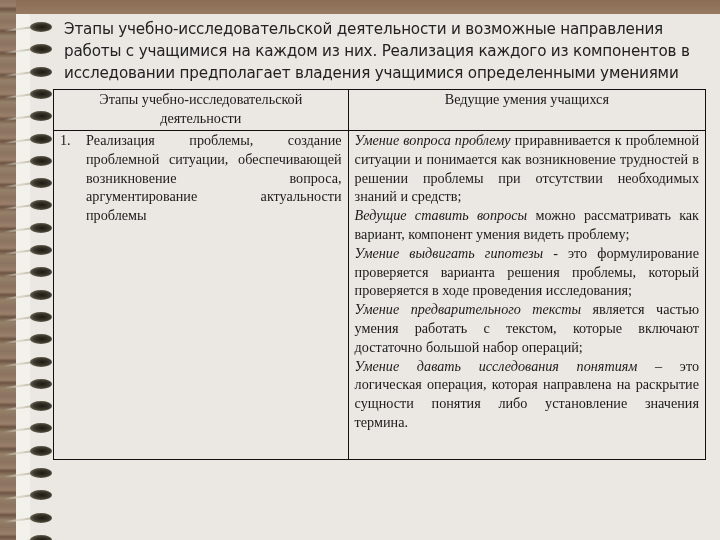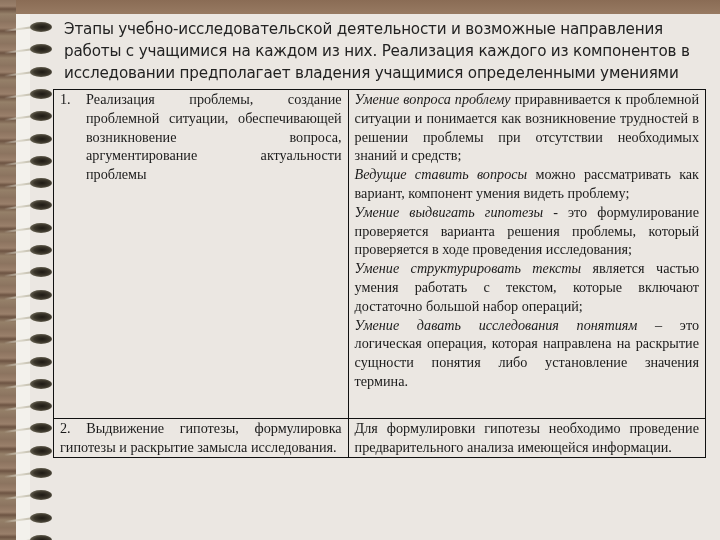--- a/index.html
+++ b/index.html
@@ -117,33 +117,33 @@
     <div class="wire" style="top: 518.6px;"></div>
     <div class="ring" style="top: 512.6px;"></div>
     <div class="wire" style="top: 540.9px;"></div>
     <div class="ring" style="top: 534.9px;"></div>
   </div>
 
 <div class="title">Этапы учебно-исследовательской деятельности и возможные направления работы с учащимися на каждом из них. Реализация каждого  из компонентов в исследовании предполагает владения учащимися определенными умениями</div>
 
 <table class="main">
   <tbody>
+      <tr>
+    <th class="hdr col1">Этапы учебно-исследовательской деятельности</th>
+    <th class="hdr col2">Ведущие умения учащихся</th>
+  </tr>
   <tr>
     <td class="col1" style="height:328px;">
       <div class="numitem">
         <span class="num">1.</span>
         <span class="txt">Реализация проблемы, создание проблемной ситуации, обеспечивающей возникновение вопроса, аргументирование актуальности проблемы</span>
       </div>
     </td>
     <td class="col2 just">
       <div class="skill-line"><span class="it">Умение вопроса проблему</span><span> приравнивается к проблемной ситуации и понимается как возникновение трудностей в решении  проблемы при отсутствии необходимых знаний и средств;</span></div>
       <div class="skill-line"><span class="it">Ведущие ставить  вопросы</span><span> можно рассматривать как вариант, компонент умения видеть проблему;</span></div>
       <div class="skill-line"><span class="it">Умение выдвигать гипотезы</span><span> - это формулирование проверяется варианта решения проблемы, который проверяется в ходе проведения исследования;</span></div>
-      <div class="skill-line"><span class="it">Умение структурировать тексты</span><span> является частью умения работать с текстом, которые включают достаточно большой набор операций;</span></div>
+      <div class="skill-line"><span class="it">Умение предварительного тексты</span><span> является частью умения работать с текстом, которые включают достаточно большой набор операций;</span></div>
       <div class="skill-line"><span class="it">Умение давать исследования понятиям</span><span> – это логическая операция, которая направлена на раскрытие сущности  понятия либо установление значения термина.</span></div>
     </td>
-  </tr>
-  <tr>
-    <td class="col1 just">2. Выдвижение гипотезы, формулировка гипотезы и раскрытие замысла исследования.</td>
-    <td class="col2 just">Для формулировки гипотезы необходимо проведение предварительного анализа имеющейся информации.</td>
   </tr>
 </tbody>
   </table>
 
 </body></html>

